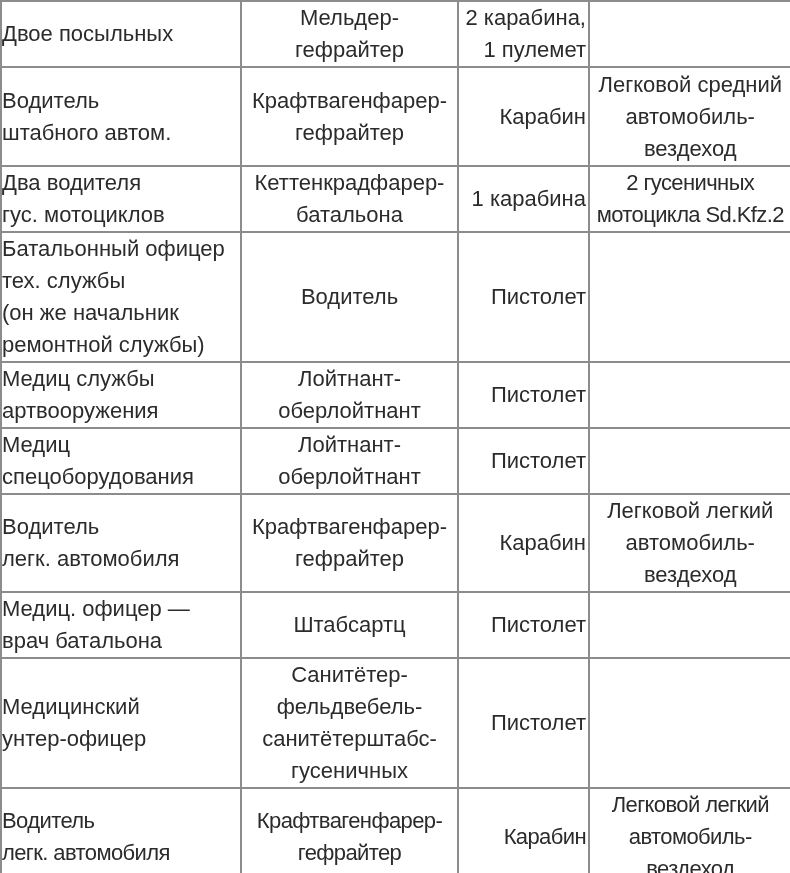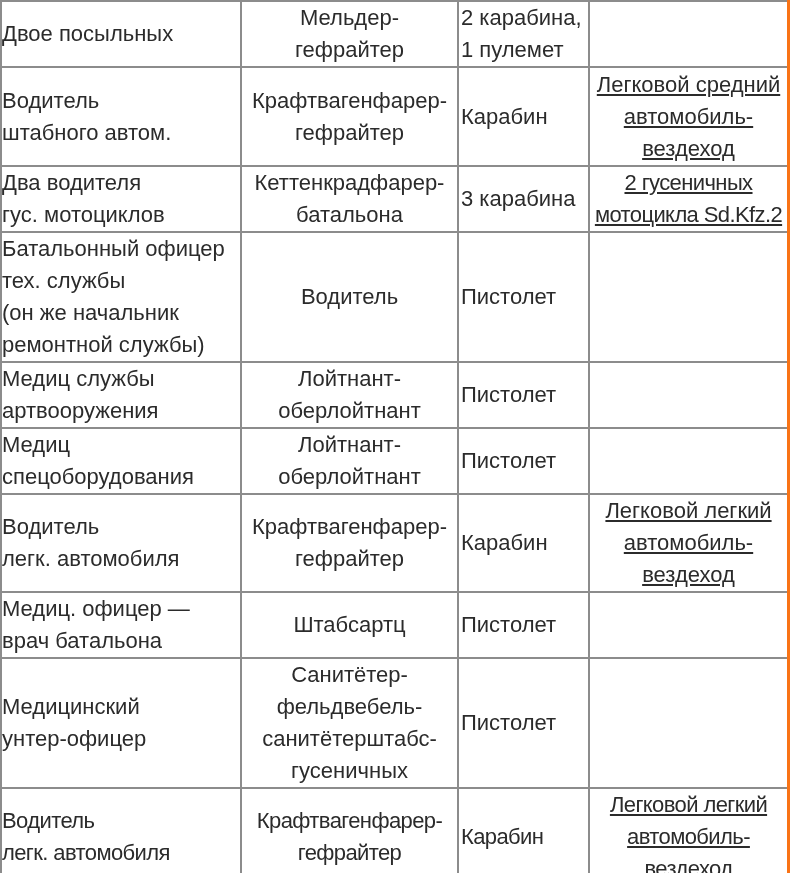--- a/index.html
+++ b/index.html
@@ -26,25 +26,25 @@
     color: #2b2b2b;
   }
   .doc-table td {
     border: 2px solid #8c8c8c;
     padding: 0 2px;
     vertical-align: middle;
     white-space: pre-line;
   }
   .doc-table td.c1 { text-align: left; padding-left: 0; }
   .doc-table td.c2 { text-align: center; }
-  .doc-table td.c3 { text-align: left; }
+  .doc-table td.c3 { text-align: right; }
   .doc-table td.c4 { text-align: center; }
   .doc-table tr:first-child td { border-top: 2px solid #8c8c8c; }
   .doc-table td:first-child { border-left: 2px solid #8c8c8c; }
-  .doc-table td:last-child { border-right: 8px solid #f97316; text-decoration: underline; }
+  .doc-table td:last-child { border-right: 1px solid #f97316; }
   .doc-table tr:last-child td { border-bottom: 3px solid #8c8c8c; }
   col.w1 { width: 240px; }
   col.w2 { width: 217px; }
   col.w3 { width: 131px; }
   col.w4 { width: 202px; }
   .cond { letter-spacing: -0.6px; }
 </style>
 </head>
 <body>
 
@@ -72,21 +72,21 @@
       <td class="c3">Карабин</td>
       <td class="c4">Легковой средний
 автомобиль-
 вездеход</td>
     </tr>
     <tr style="height:65px">
       <td class="c1">Два водителя
 гус. мотоциклов</td>
       <td class="c2">Кеттенкрадфарер-
 батальона</td>
-      <td class="c3">3 карабина</td>
+      <td class="c3">1 карабина</td>
       <td class="c4 cond">2 гусеничных
 мотоцикла Sd.Kfz.2</td>
     </tr>
     <tr style="height:128px">
       <td class="c1">Батальонный офицер
 тех. службы
 (он же начальник
 ремонтной службы)</td>
       <td class="c2">Водитель</td>
       <td class="c3">Пистолет</td>

